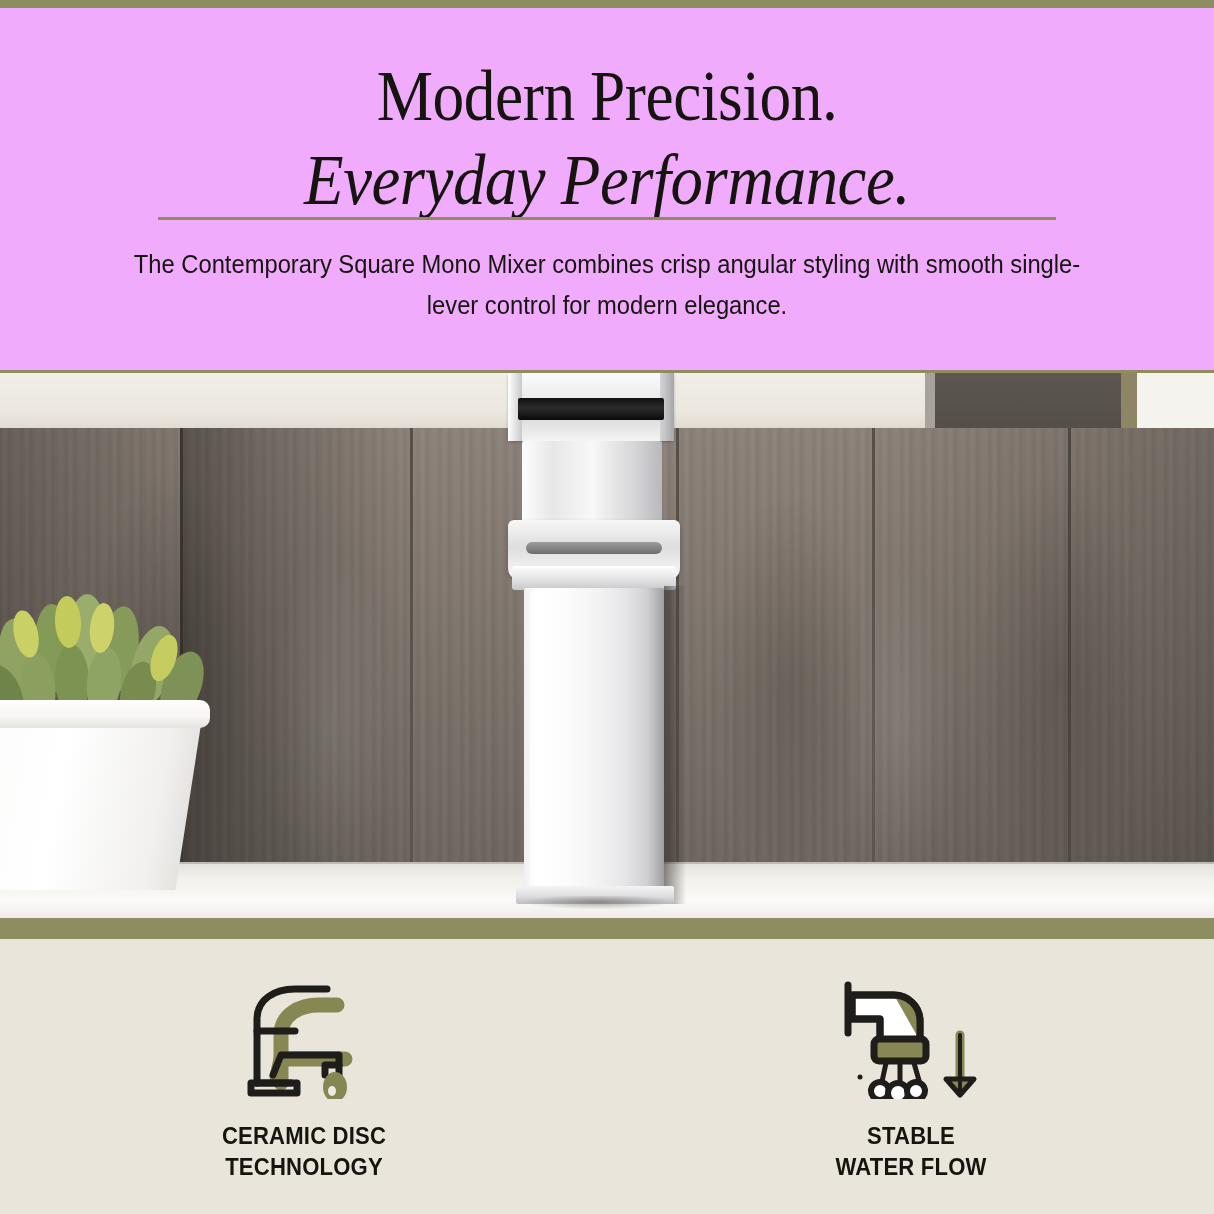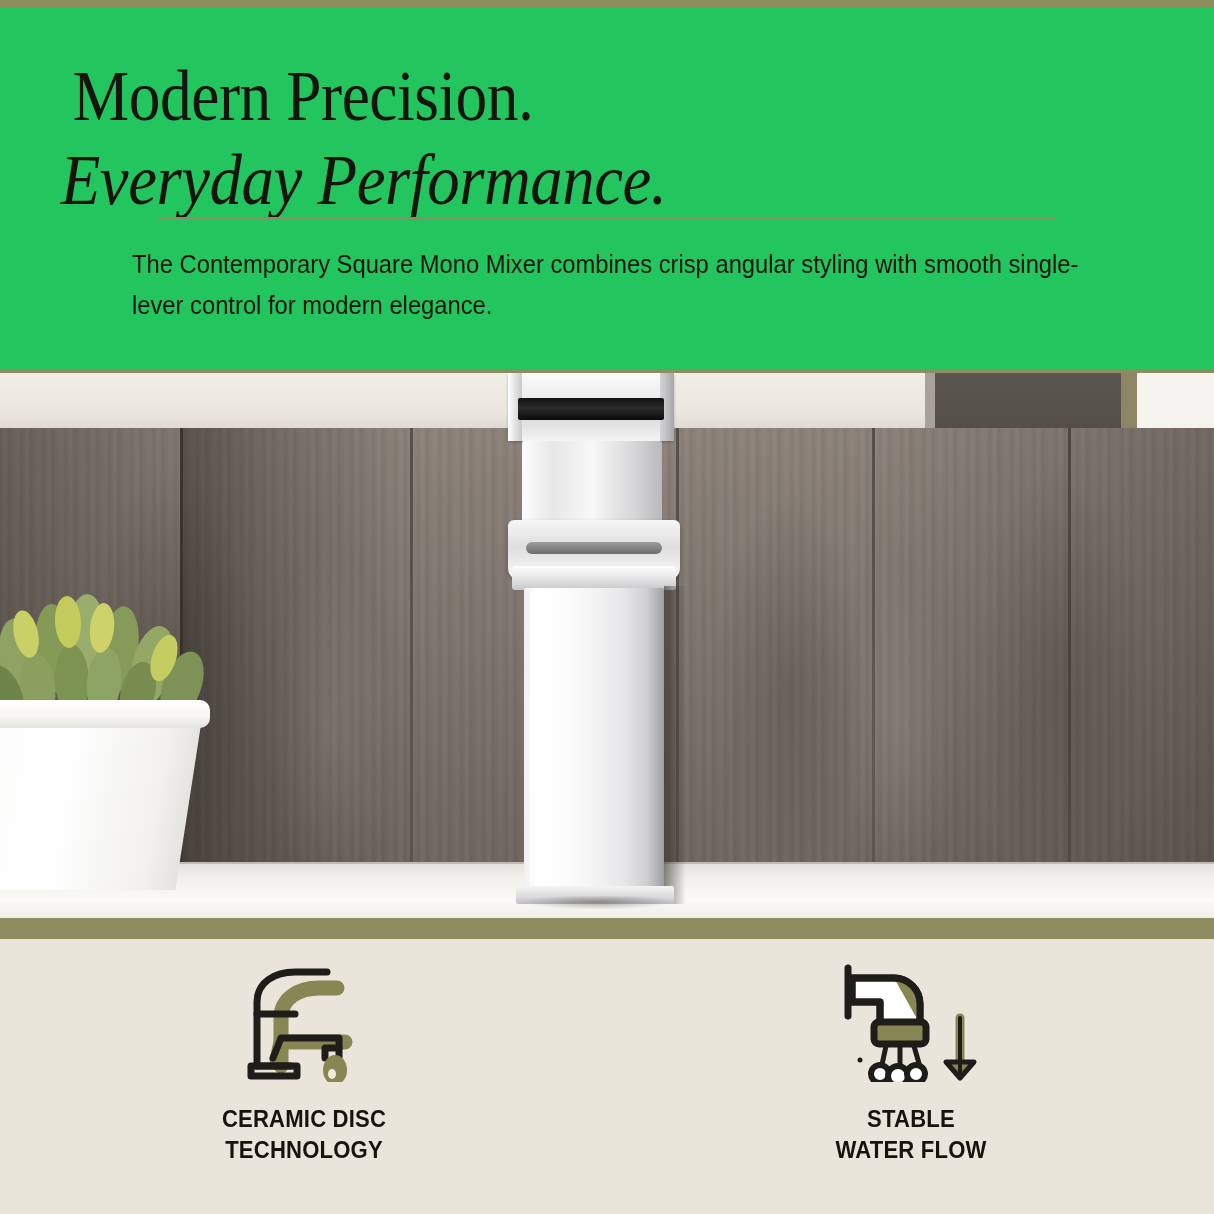--- a/index.html
+++ b/index.html
@@ -12,21 +12,21 @@
   }
 
   .page { position:relative; width:1214px; height:1214px; background:#e9e5da; overflow:hidden; }
 
   
   .top-rule { position:absolute; left:0; top:0; width:1214px; height:8px; background:#8d8d5f; }
 
   
   .header {
     position:absolute; left:0; top:8px; width:1214px; height:404px;
-    background:#22c55e; 
+    background:#f0abfc; text-align:center;
   }
   .headline-1 {
     font-family:"Liberation Serif", serif;
     font-size:72px; line-height:1.0; color:#15140f;
     letter-spacing:-0.5px; padding-top:52px;
     transform:scaleX(0.88); transform-origin:center top;
   }
   .headline-2 {
     font-family:"Liberation Serif", serif;
     font-style:italic; font-size:72px; line-height:1.06; color:#15140f;
@@ -179,21 +179,21 @@
   }
 
   
   .band { position:absolute; left:0; top:918px; width:1214px; height:21px; background:#8d8d5f; }
 
   
   .features {
     position:absolute; left:0; top:939px; width:1214px; height:275px;
     background:#e9e5da;
     display:flex; align-items:flex-start; justify-content:space-around;
-    padding-top:23px;
+    padding-top:40px;
   }
   .feature { width:330px; text-align:center; }
   .feature-icon { height:120px; display:flex; align-items:center; justify-content:center; }
   .feature-label {
     margin-top:22px; font-size:24px; font-weight:bold; line-height:1.28;
     color:#15140f; letter-spacing:0.2px; white-space:pre-line;
     transform:scaleX(0.92);
   }
 </style>
 </head>

